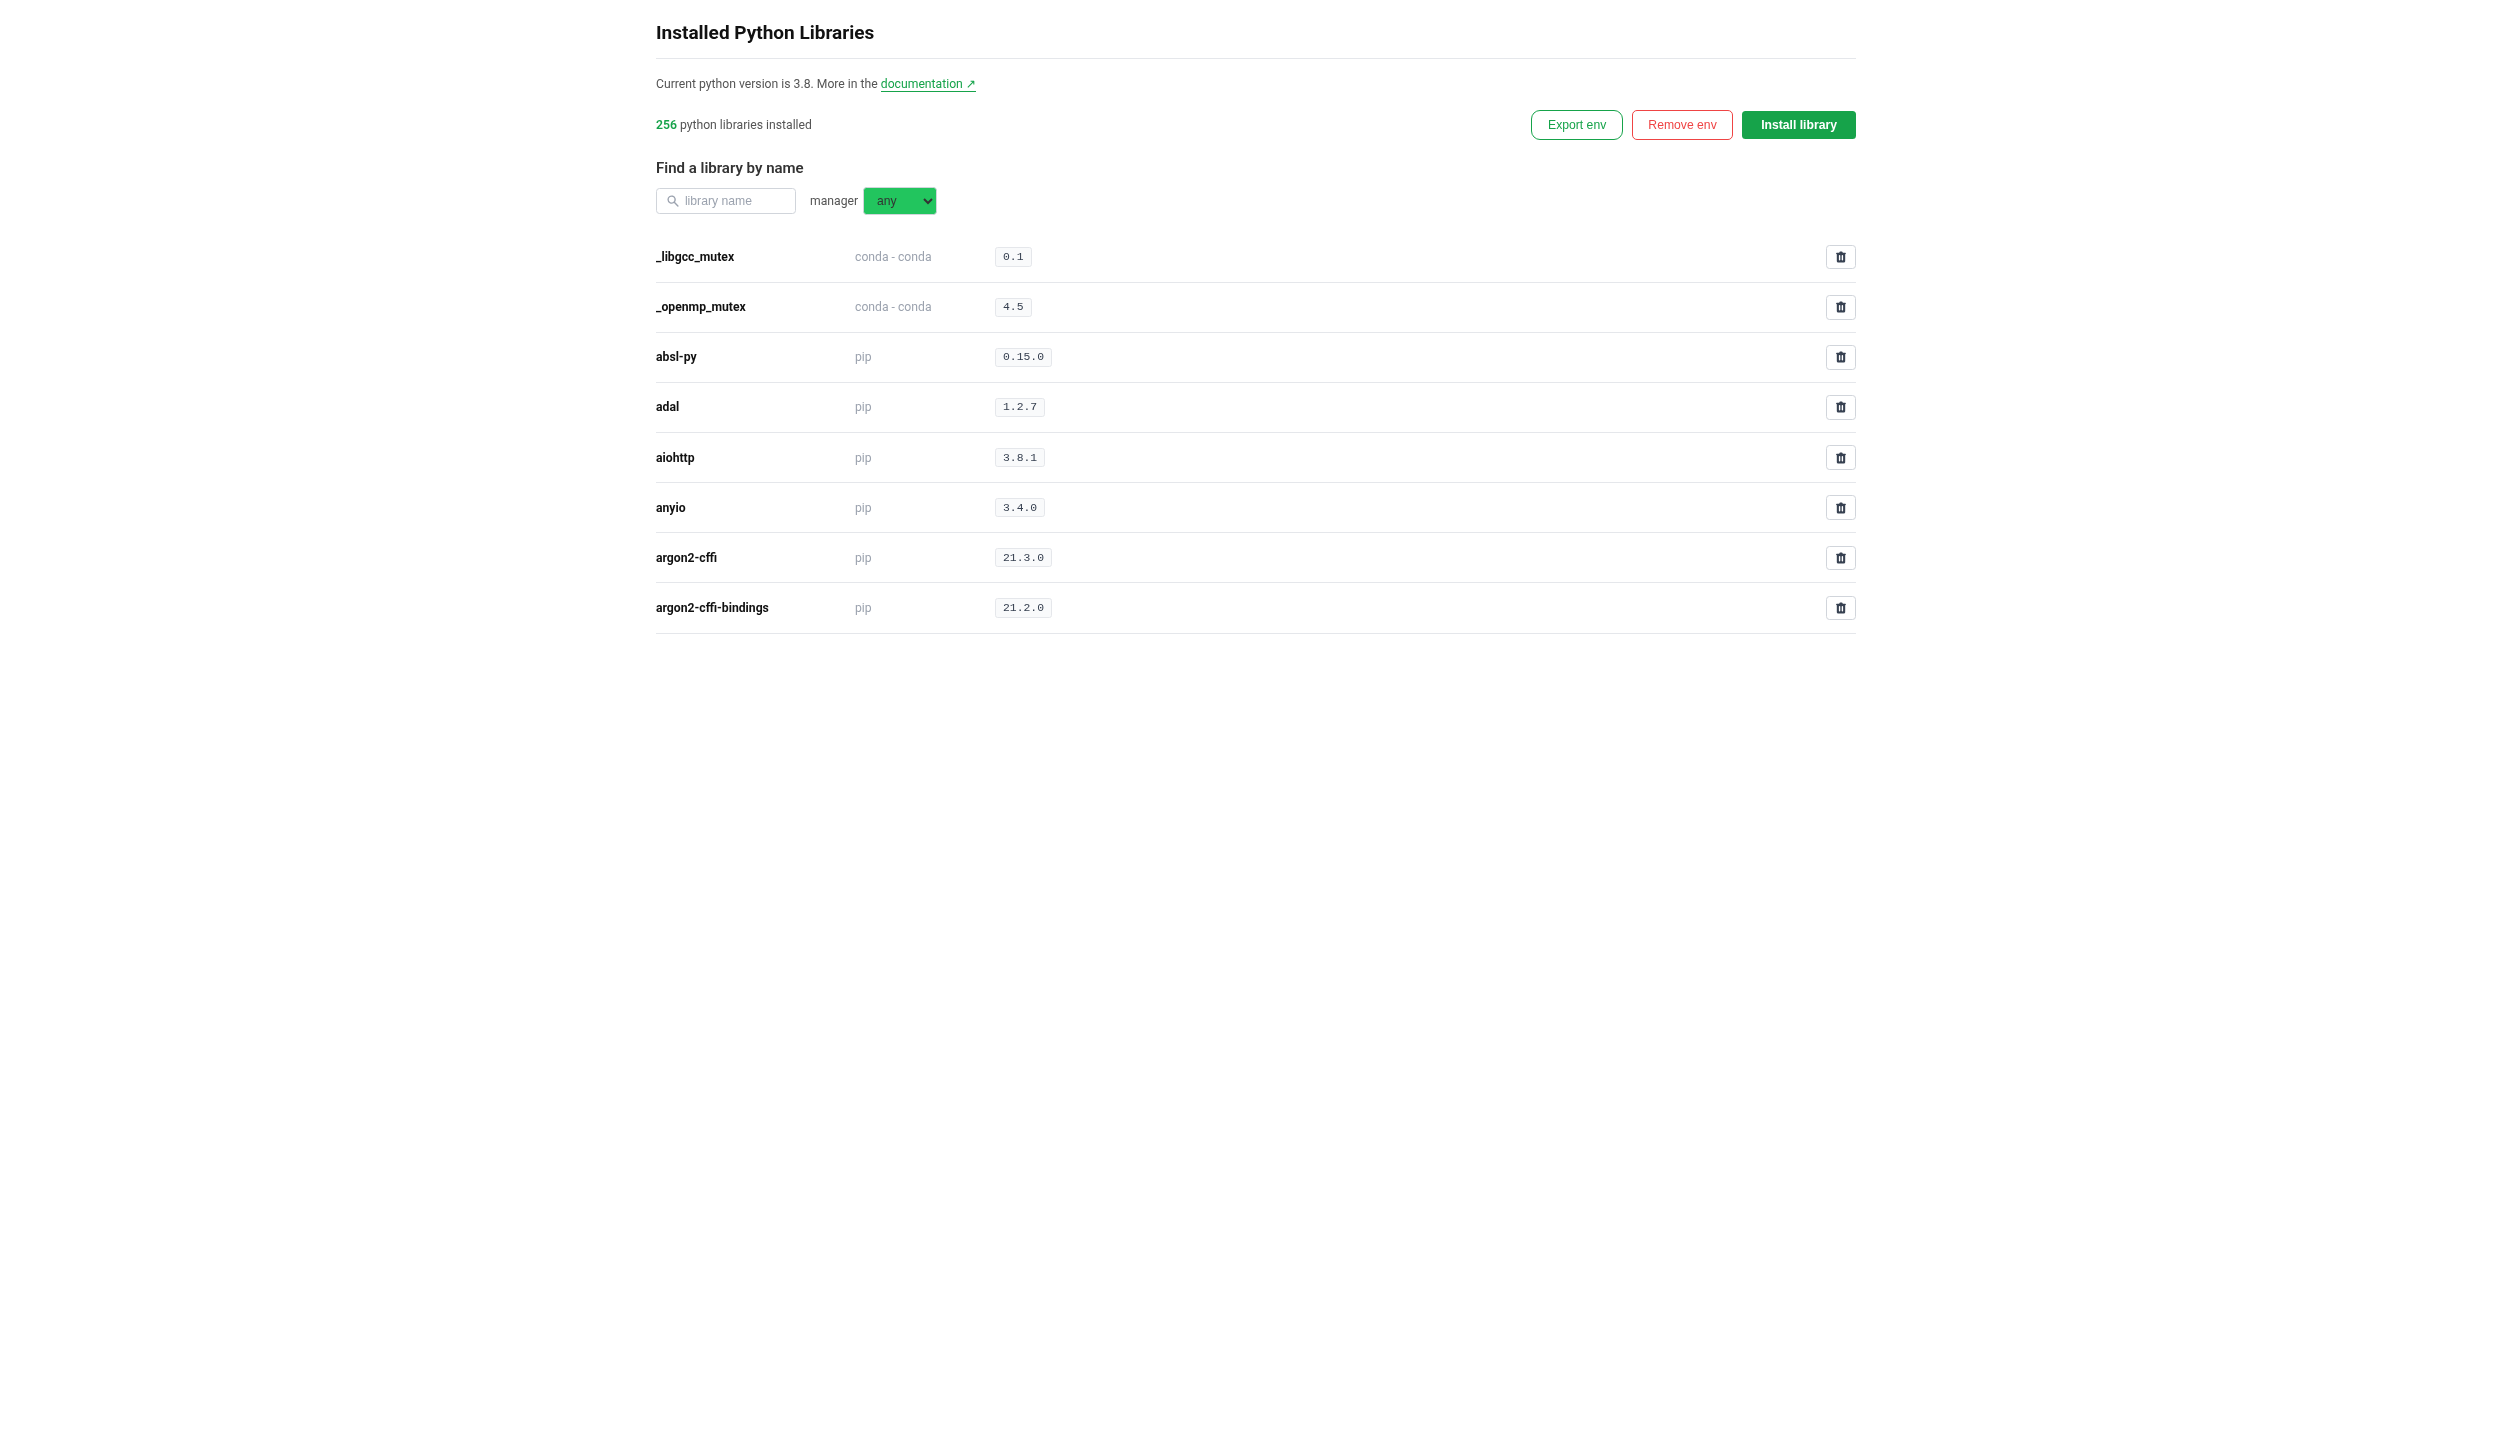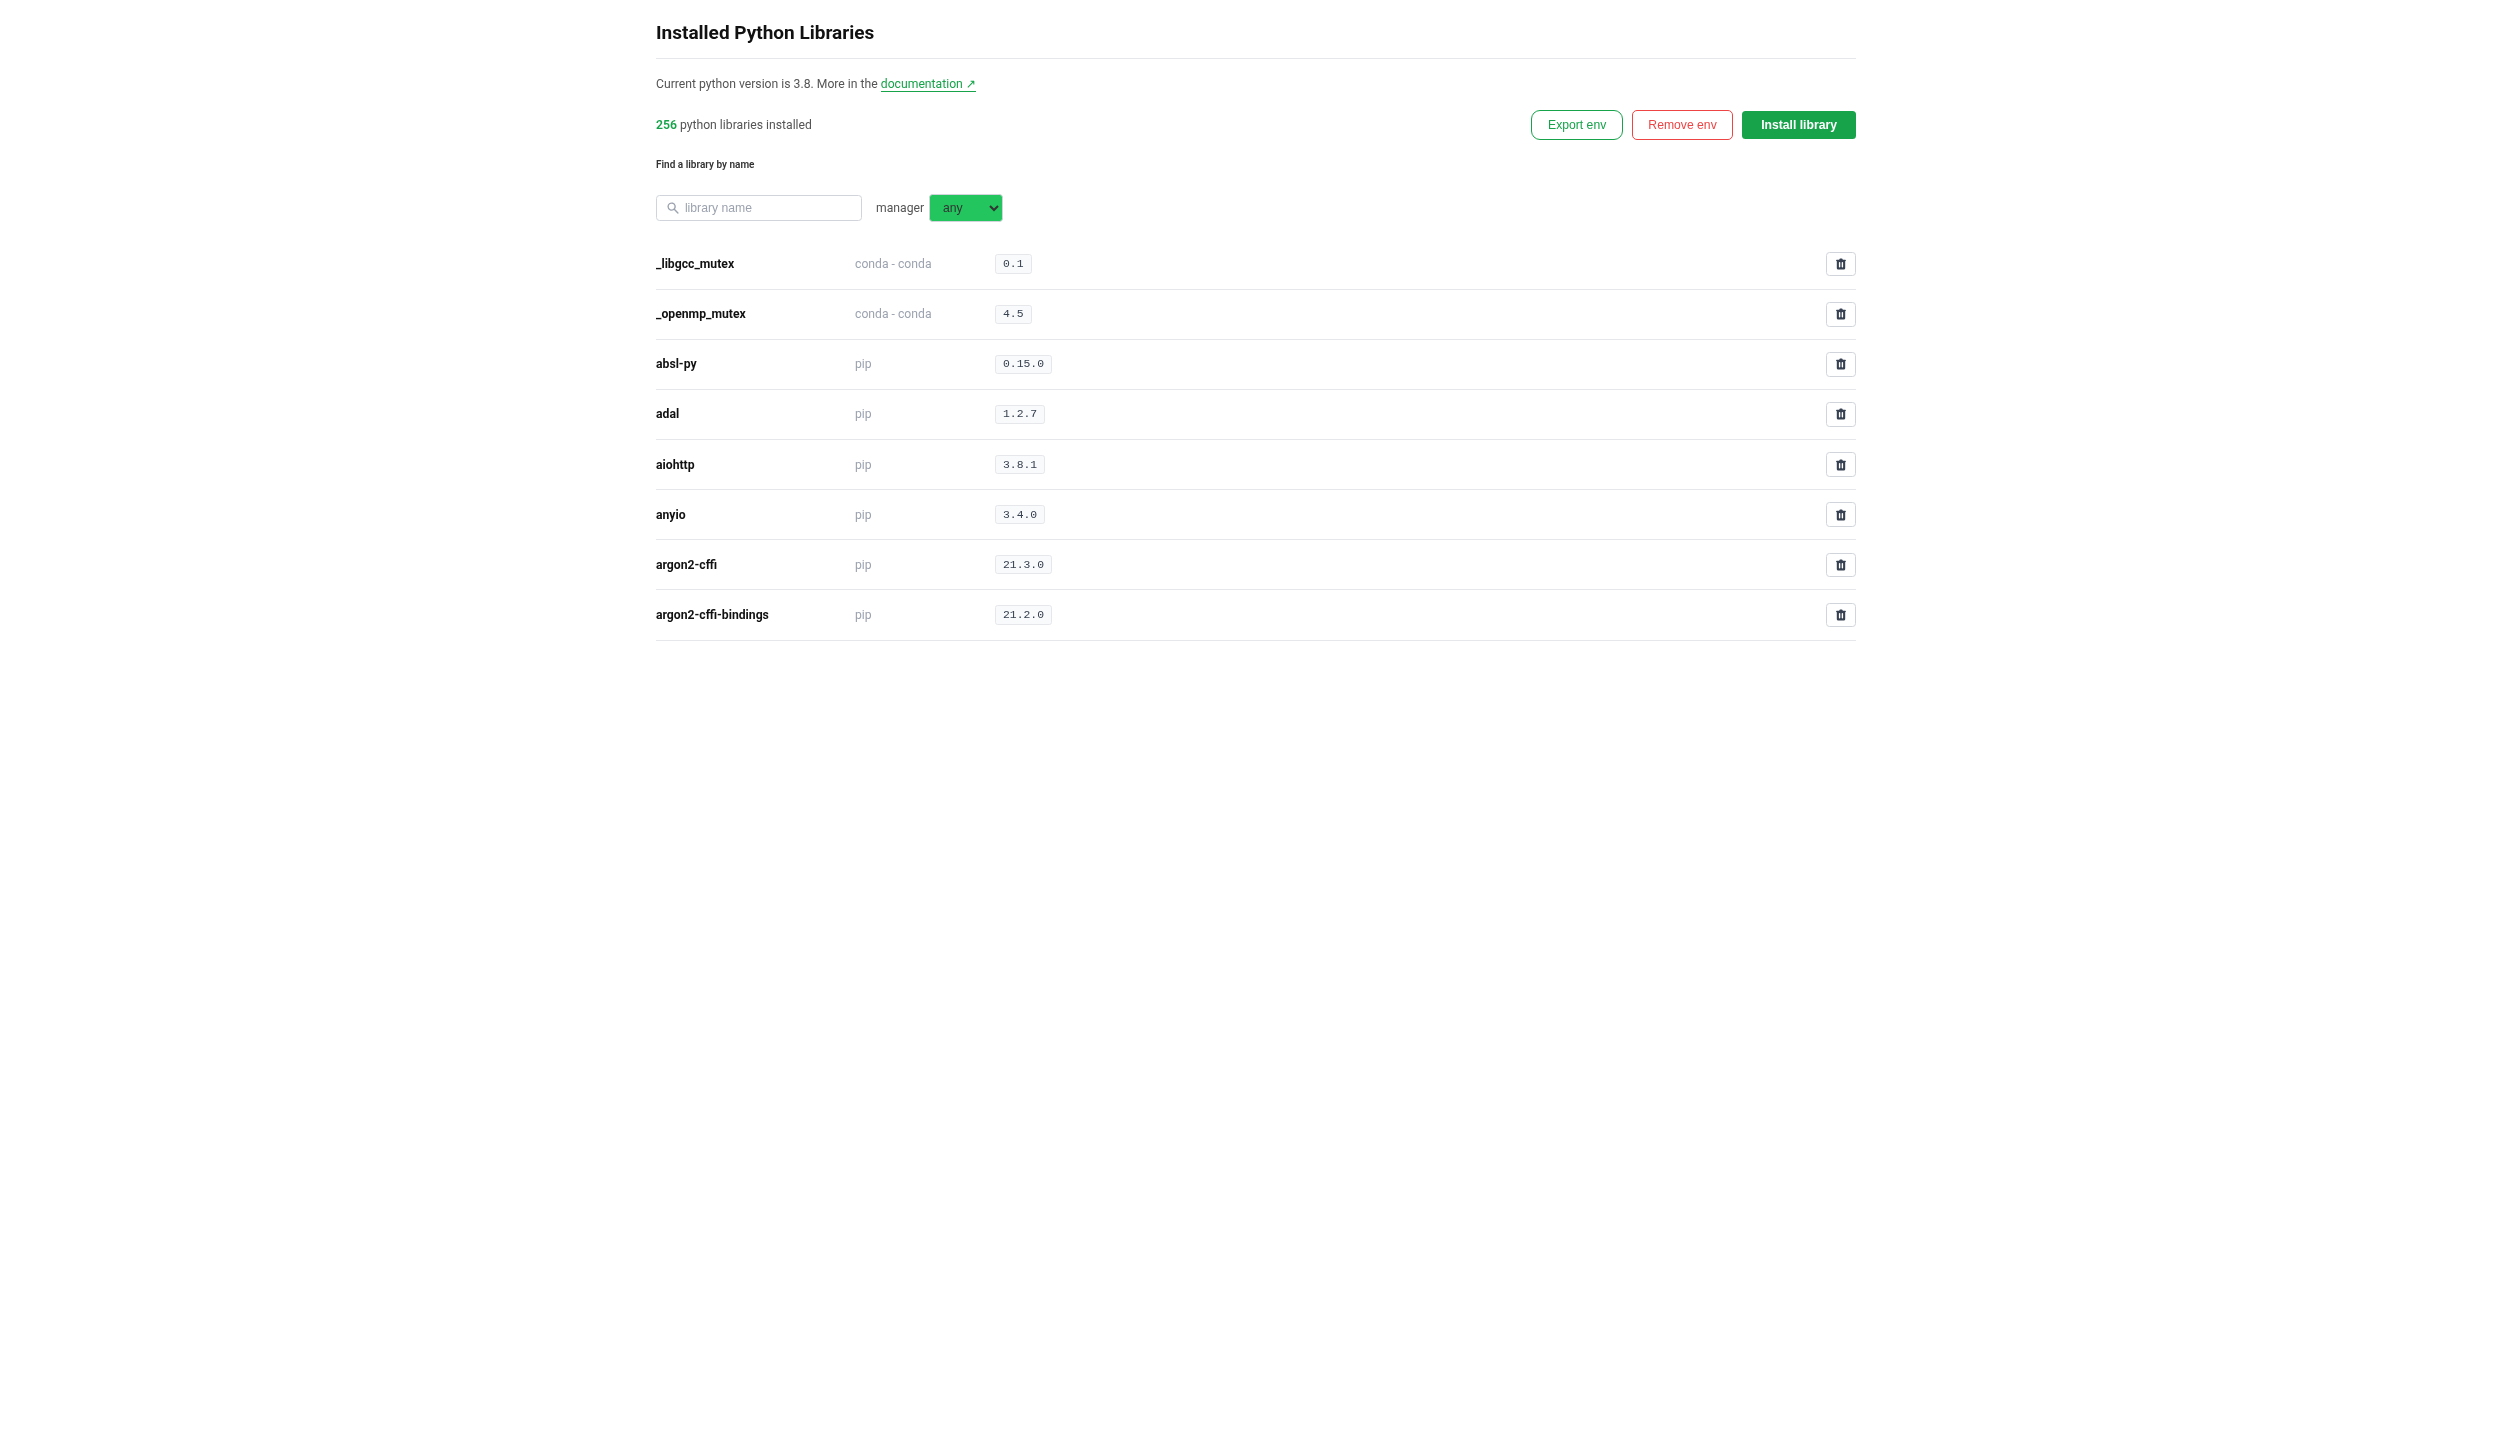--- a/index.html
+++ b/index.html
@@ -99,40 +99,40 @@
       cursor: pointer;
       font-size: 12.2px;
       font-weight: 600;
     }
 
     .search-section {
       margin-bottom: 17.5px;
     }
 
     .search-label {
-      font-size: 10px;
+      font-size: 15px;
       font-weight: 600;
       color: #333;
-      margin-bottom: 24px;
+      margin-bottom: 10px;
     }
 
     .search-row {
       display: flex;
       align-items: center;
       gap: 14px;
     }
 
     .search-input-wrapper {
       display: flex;
       align-items: center;
       border: 1.3px solid #d1d5db;
       border-radius: 3.5px;
       padding: 5.2px 8.7px;
       background: #fff;
-      width: 206px;
+      width: 140px;
     }
 
     .search-icon-svg {
       width: 14px;
       height: 14px;
       color: #9ca3af;
       margin-right: 5.2px;
       flex-shrink: 0;
     }
 

